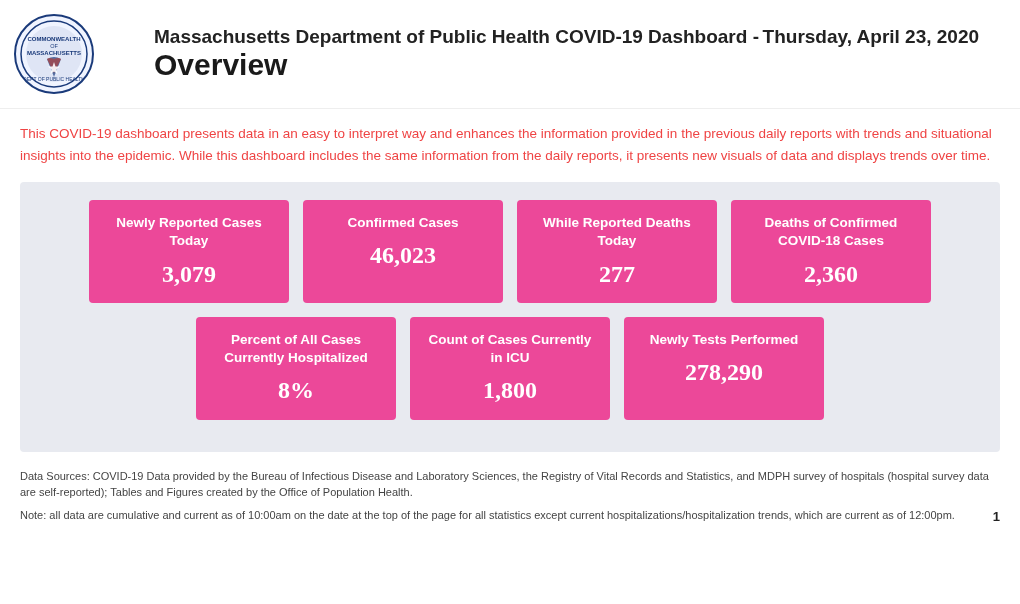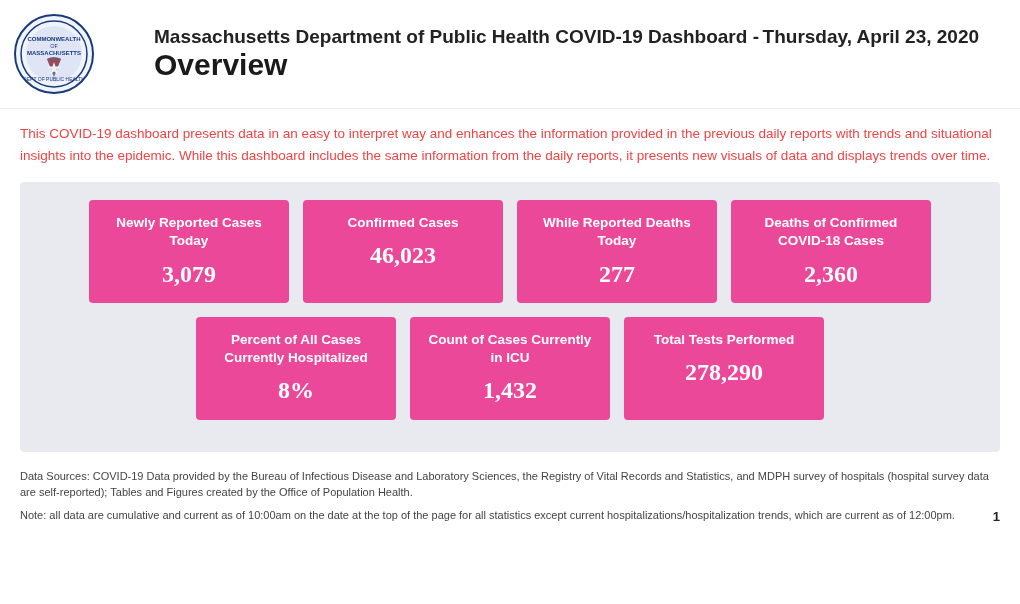--- a/index.html
+++ b/index.html
@@ -166,24 +166,24 @@
       <div class="stat-card-value">2,360</div>
     </div>
   </div>
   <div class="stats-row" style="justify-content: center; padding: 0 80px;">
     <div class="stat-card">
       <div class="stat-card-label">Percent of All Cases Currently Hospitalized</div>
       <div class="stat-card-value">8%</div>
     </div>
     <div class="stat-card">
       <div class="stat-card-label">Count of Cases Currently in ICU</div>
-      <div class="stat-card-value">1,432</div>
+      <div class="stat-card-value">1,800</div>
     </div>
     <div class="stat-card">
-      <div class="stat-card-label">Total Tests Performed</div>
+      <div class="stat-card-label">Newly Tests Performed</div>
       <div class="stat-card-value">278,290</div>
     </div>
   </div>
 </div>
 
 <div class="footer-sources">Data Sources: COVID-19 Data provided by the Bureau of Infectious Disease and Laboratory Sciences, the Registry of Vital Records and Statistics, and MDPH survey of hospitals (hospital survey data are self-reported); Tables and Figures created by the Office of Population Health.</div>
 <div class="footer-note">
   <span>Note: all data are cumulative and current as of 10:00am on the date at the top of the page for all statistics except current hospitalizations/hospitalization trends, which are current as of 12:00pm.</span>
   <span class="page-num">1</span>
 </div>

